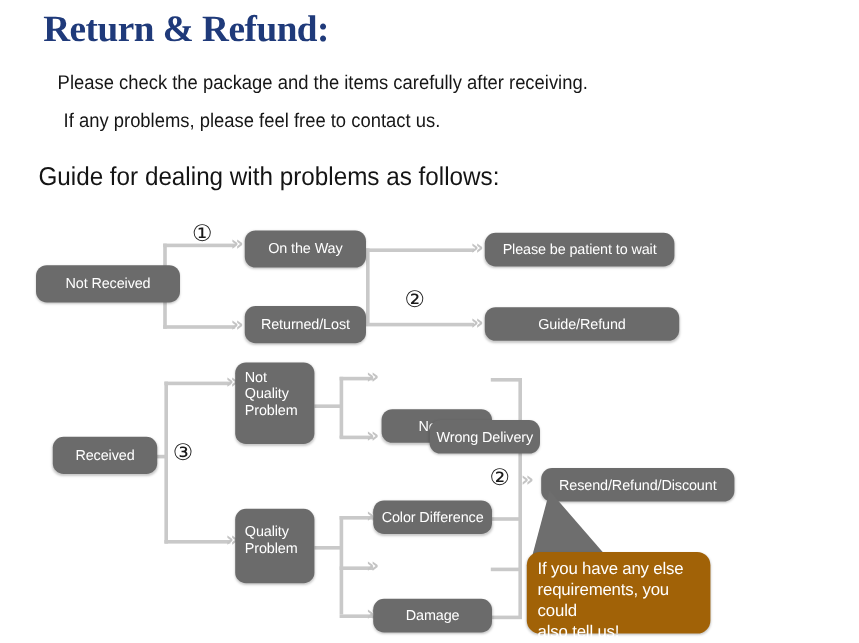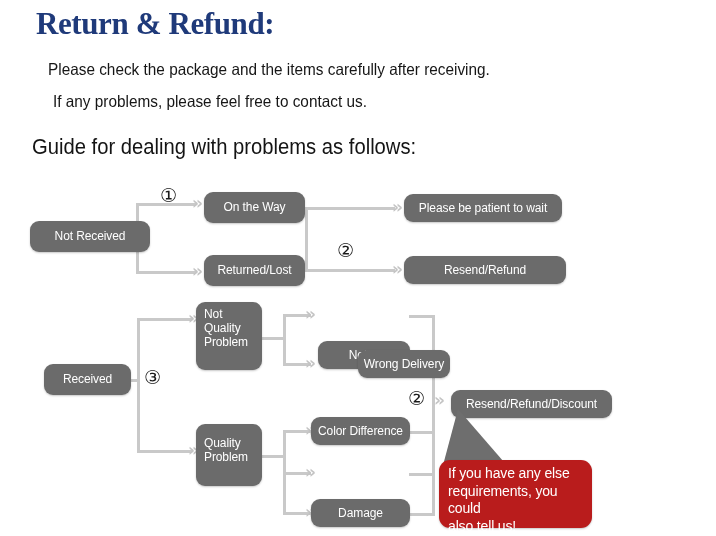--- a/index.html
+++ b/index.html
@@ -117,21 +117,21 @@
     font-weight: bold;
   }
 
   
   #callout {
     position: absolute;
     left: 439px;
     top: 460px;
     width: 153px;
     height: 68px;
-    background: #b91c1c;
+    background: #a16207;
     border-radius: 11px;
     color: #ffffff;
     font-family: "Liberation Sans", sans-serif;
     font-size: 14px;
     line-height: 1.26;
     padding: 5px 8px 20px 9px;
     box-sizing: border-box;
     box-shadow: 0 1px 2px rgba(0,0,0,0.22);
     letter-spacing: -0.15px;
   }
@@ -214,21 +214,21 @@
     <div class="marker" style="left:408px; top:389px;">②</div>
 
     <div class="node" style="left:30px; top:221px; width:120px; height:31px;">Not Received</div>
 
     <div class="node" style="left:204px; top:192px; width:101px; height:31px;">On the Way</div>
 
     <div class="node" style="left:204px; top:255px; width:101px; height:31px;">Returned/Lost</div>
 
     <div class="node" style="left:404px; top:194px; width:158px; height:28px;">Please be patient to wait</div>
 
-    <div class="node" style="left:404px; top:256px; width:162px; height:28px;">Resend/Refund</div>
+    <div class="node" style="left:404px; top:256px; width:162px; height:28px;">Guide/Refund</div>
 
     <div class="node" style="left:44px; top:364px; width:87px; height:31px;">Received</div>
 
     <div class="node multiline" style="left:196px; top:302px; width:66px; height:68px;">
       <span>Not</span>
       <span>Quality</span>
       <span>Problem</span>
     </div>
 
     <div class="node multiline" style="left:196px; top:424px; width:66px; height:62px; padding-top:12px;">

